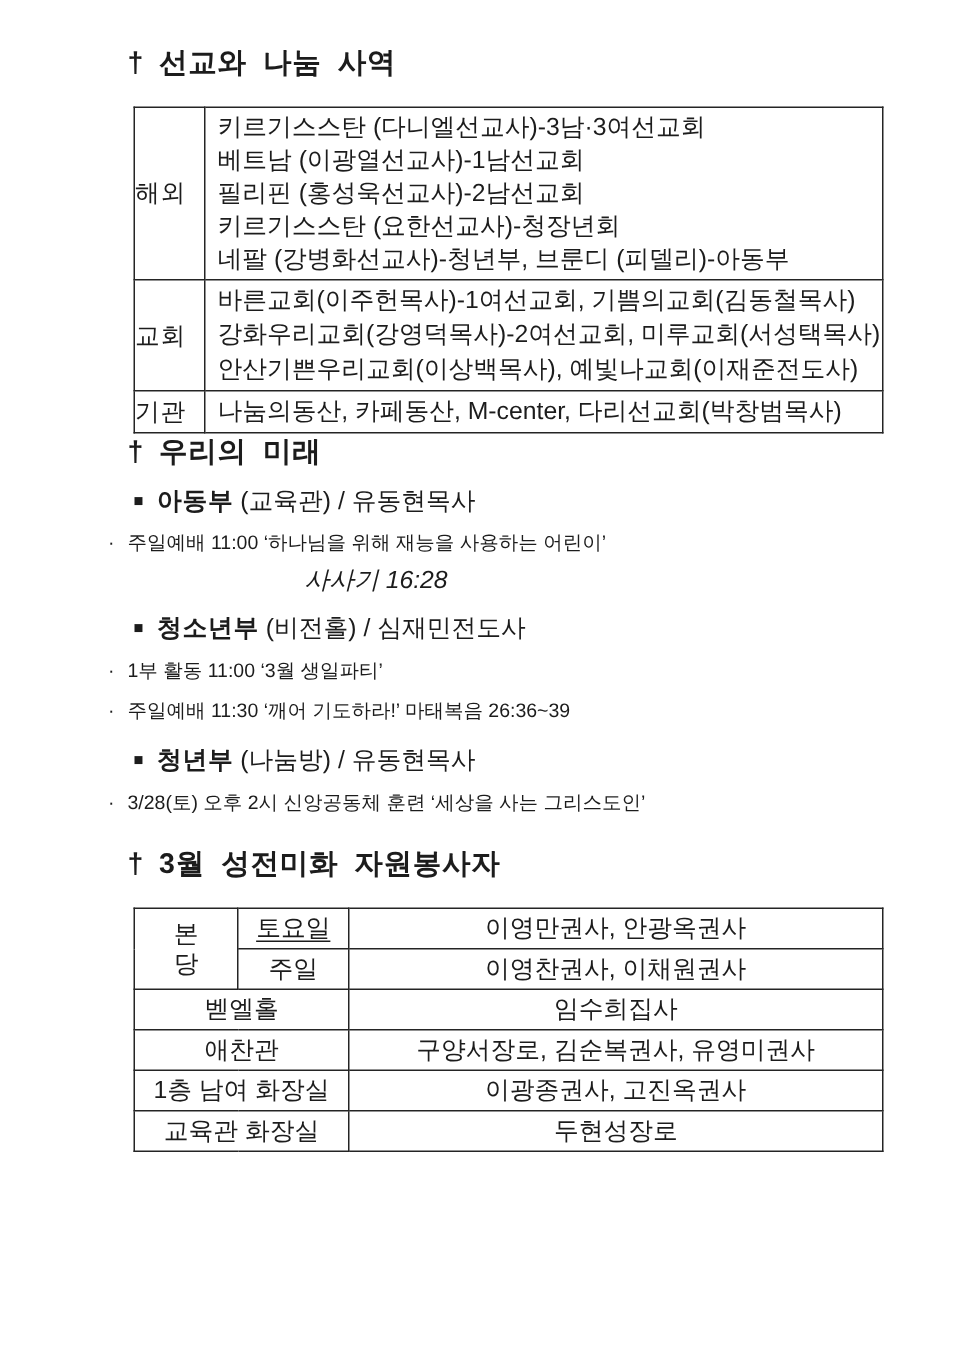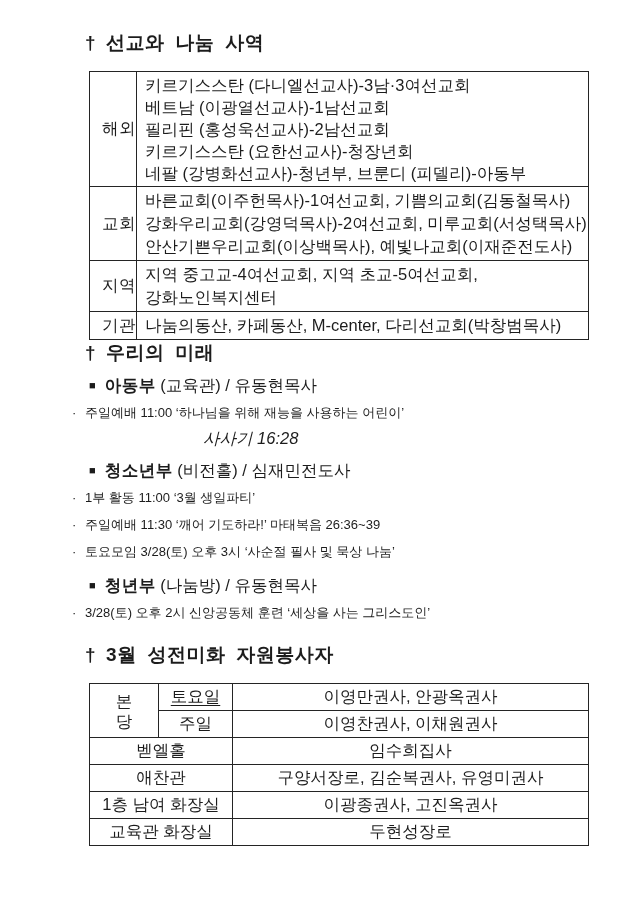--- a/index.html
+++ b/index.html
@@ -18,21 +18,21 @@
   .mt-vol{margin-top:16px;}
 
   table.tbl{
     border-collapse:collapse;table-layout:fixed;width:500px;
     margin:16px 0 0 17px;
   }
   table.tbl td{
     border:1.6px solid #242424;font-size:16.5px;padding:0;
     vertical-align:middle;
   }
-  .tbl-mission .lbl{width:46px;text-align:right;letter-spacing:0.5px;margin-left:17px;}
+  .tbl-mission .lbl{width:46px;text-align:left;letter-spacing:0.5px;margin-left:17px;}
   .tbl-mission .cnt{padding:2px 6px 2px 8px;}
   .lh22 .ln{line-height:22px;}
   .lh23 .ln{line-height:23px;}
   .ln{white-space:nowrap;}
 
   .group{margin-left:17px;}
   .g-head{margin-top:7px;line-height:27px;font-size:16.5px;}
   .g-head b{letter-spacing:0.5px;}
   .sq{font-size:11px;margin-right:9px;vertical-align:2px;}
   .sub{margin-left:-17px;line-height:27px;font-size:13px;}
@@ -70,48 +70,40 @@
     </tr>
     <tr>
       <td class="lbl">교회</td>
       <td class="cnt lh23">
         <div class="ln">바른교회(이주헌목사)-1여선교회, 기쁨의교회(김동철목사)</div>
         <div class="ln">강화우리교회(강영덕목사)-2여선교회, 미루교회(서성택목사)</div>
         <div class="ln">안산기쁜우리교회(이상백목사), 예빛나교회(이재준전도사)</div>
       </td>
     </tr>
     <tr>
-      <td class="lbl">지역</td>
-      <td class="cnt lh23">
-        <div class="ln">지역 중고교-4여선교회, 지역 초교-5여선교회,</div>
-        <div class="ln">강화노인복지센터</div>
-      </td>
-    </tr>
-    <tr>
       <td class="lbl">기관</td>
       <td class="cnt lh23">
         <div class="ln">나눔의동산, 카페동산, M-center, 다리선교회(박창범목사)</div>
       </td>
     </tr>
   </tbody>
     </table>
 
   <h1 class="title mt-future"><span class="cross">†</span><span>우리의 미래</span></h1>
 
   <div class="group">
     <div class="g-head"><span class="sq">■</span><b>아동부</b><span> (교육관) / 유동현목사</span></div>
     <div class="sub"><span class="dot">·</span><span>주일예배 11:00 ‘하나님을 위해 재능을 사용하는 어린이’</span></div>
     <div class="cont">사사기 16:28</div>
   </div>
 
   <div class="group">
     <div class="g-head"><span class="sq">■</span><b>청소년부</b><span> (비전홀) / 심재민전도사</span></div>
     <div class="sub"><span class="dot">·</span><span>1부 활동 11:00 ‘3월 생일파티’</span></div>
     <div class="sub"><span class="dot">·</span><span>주일예배 11:30 ‘깨어 기도하라!’ 마태복음 26:36~39</span></div>
-    <div class="sub"><span class="dot">·</span><span>토요모임 3/28(토) 오후 3시 ‘사순절 필사 및 묵상 나눔’</span></div>
   </div>
 
   <div class="group">
     <div class="g-head"><span class="sq">■</span><b>청년부</b><span> (나눔방) / 유동현목사</span></div>
     <div class="sub"><span class="dot">·</span><span>3/28(토) 오후 2시 신앙공동체 훈련 ‘세상을 사는 그리스도인’</span></div>
   </div>
 
   <h1 class="title mt-vol"><span class="cross">†</span><span>3월 성전미화 자원봉사자</span></h1>
 
   <table class="tbl tbl-vol">

